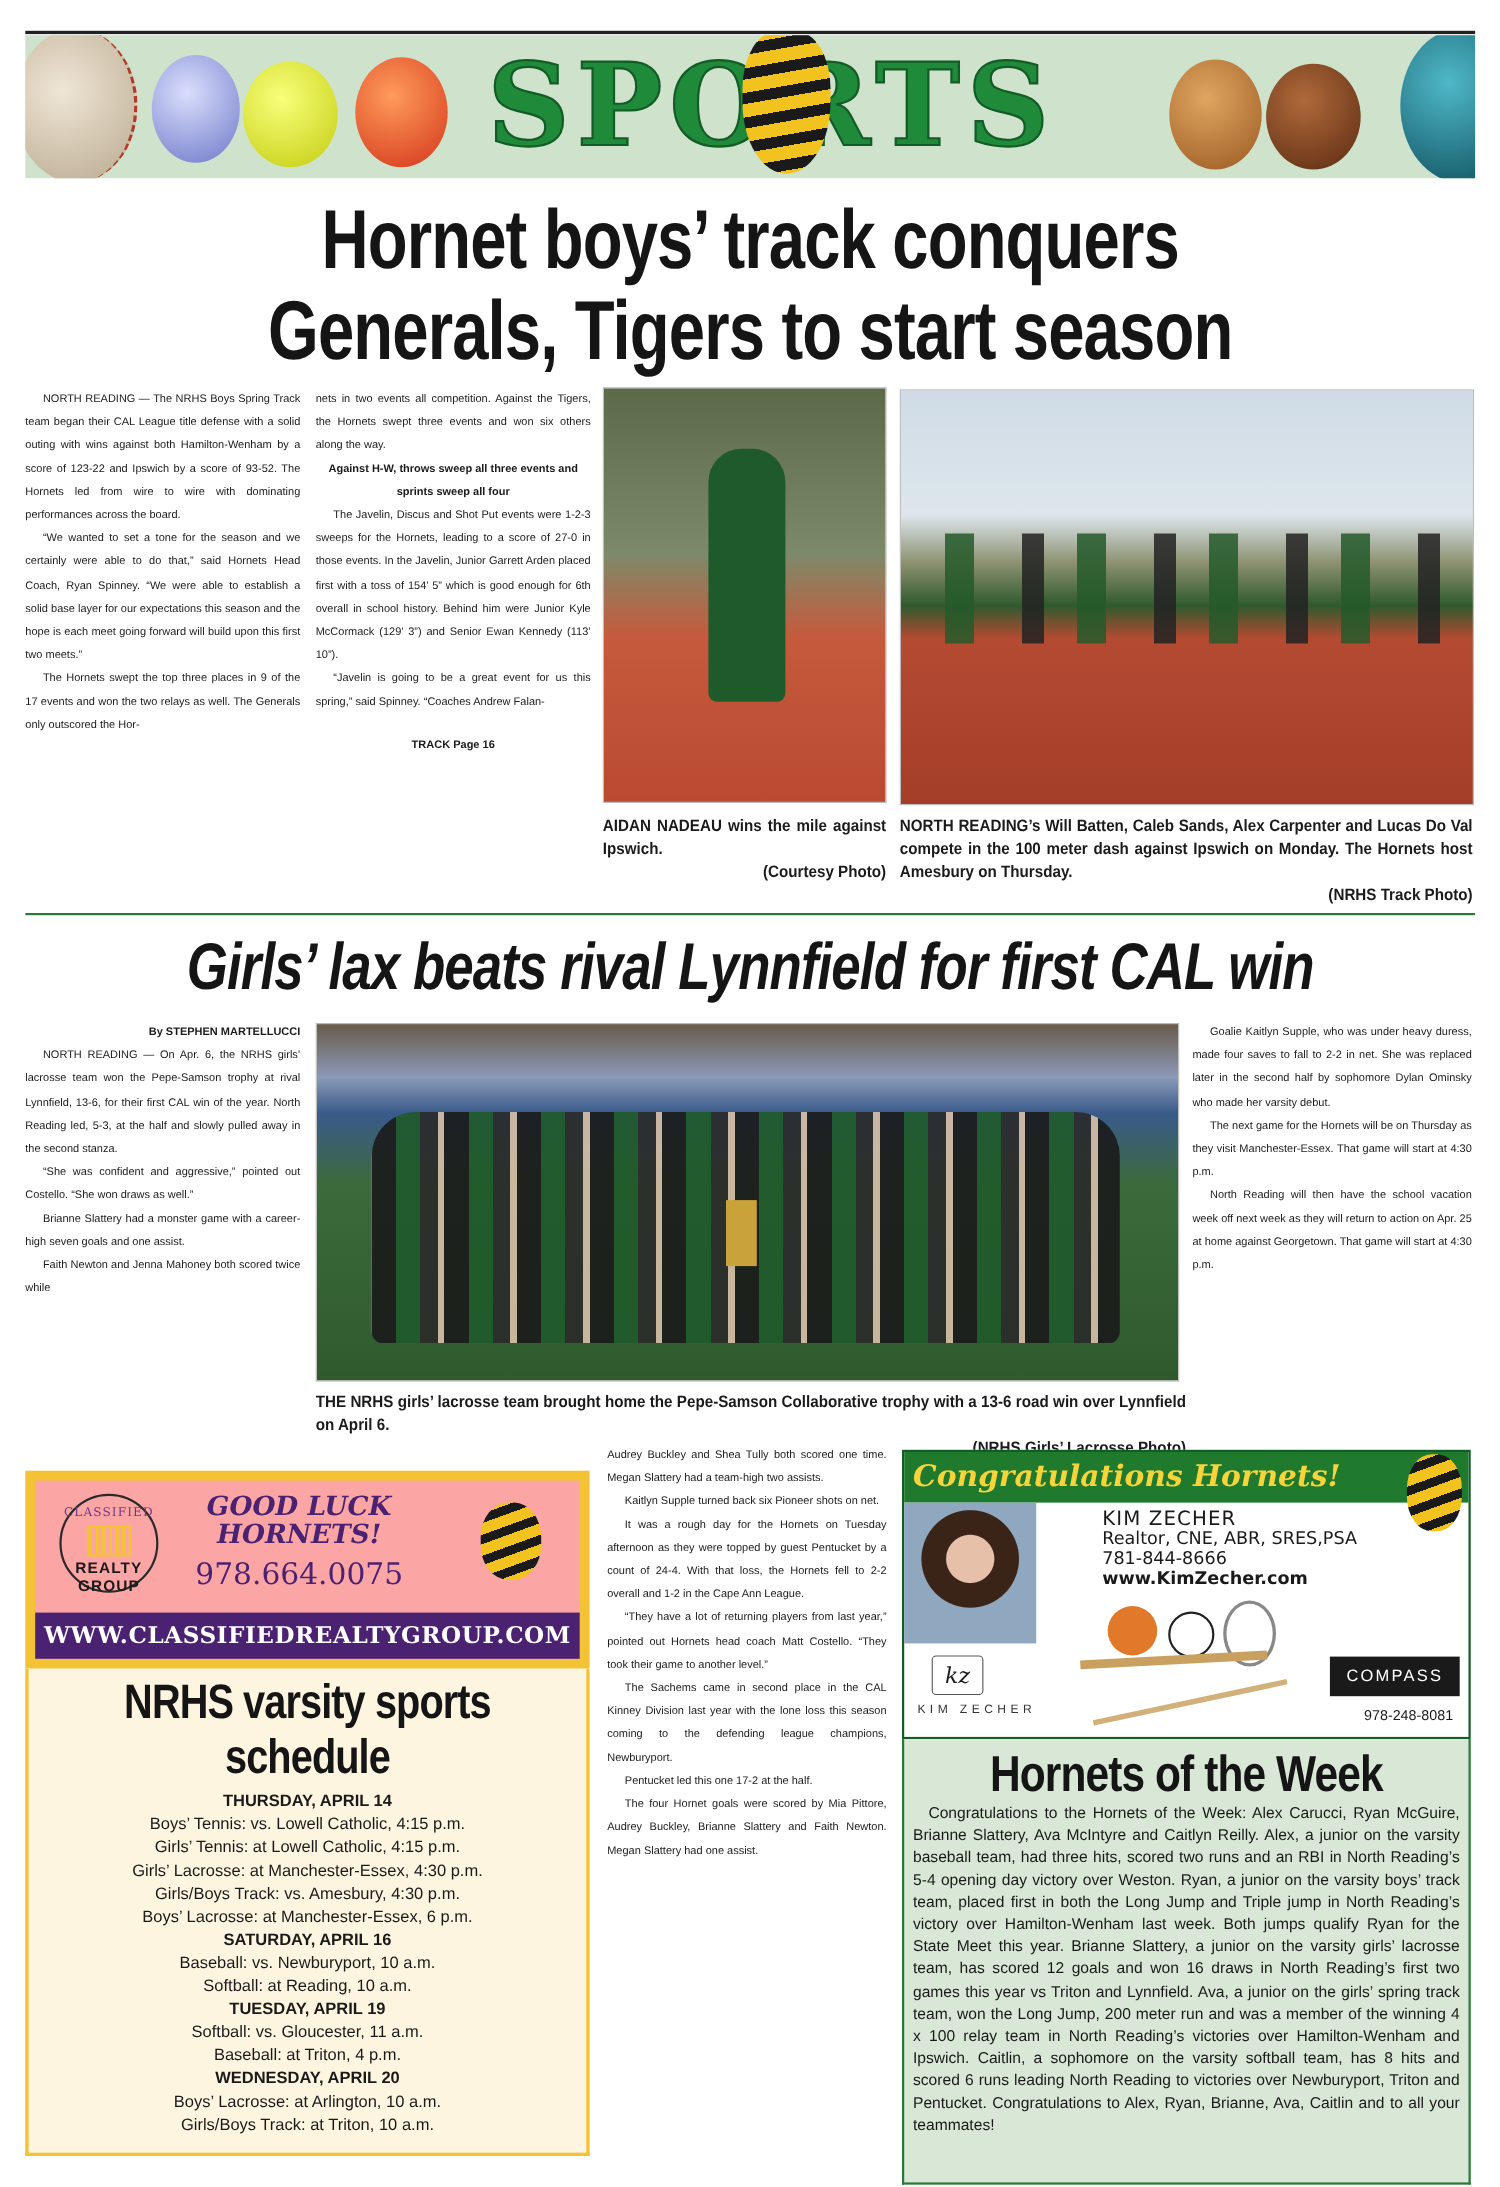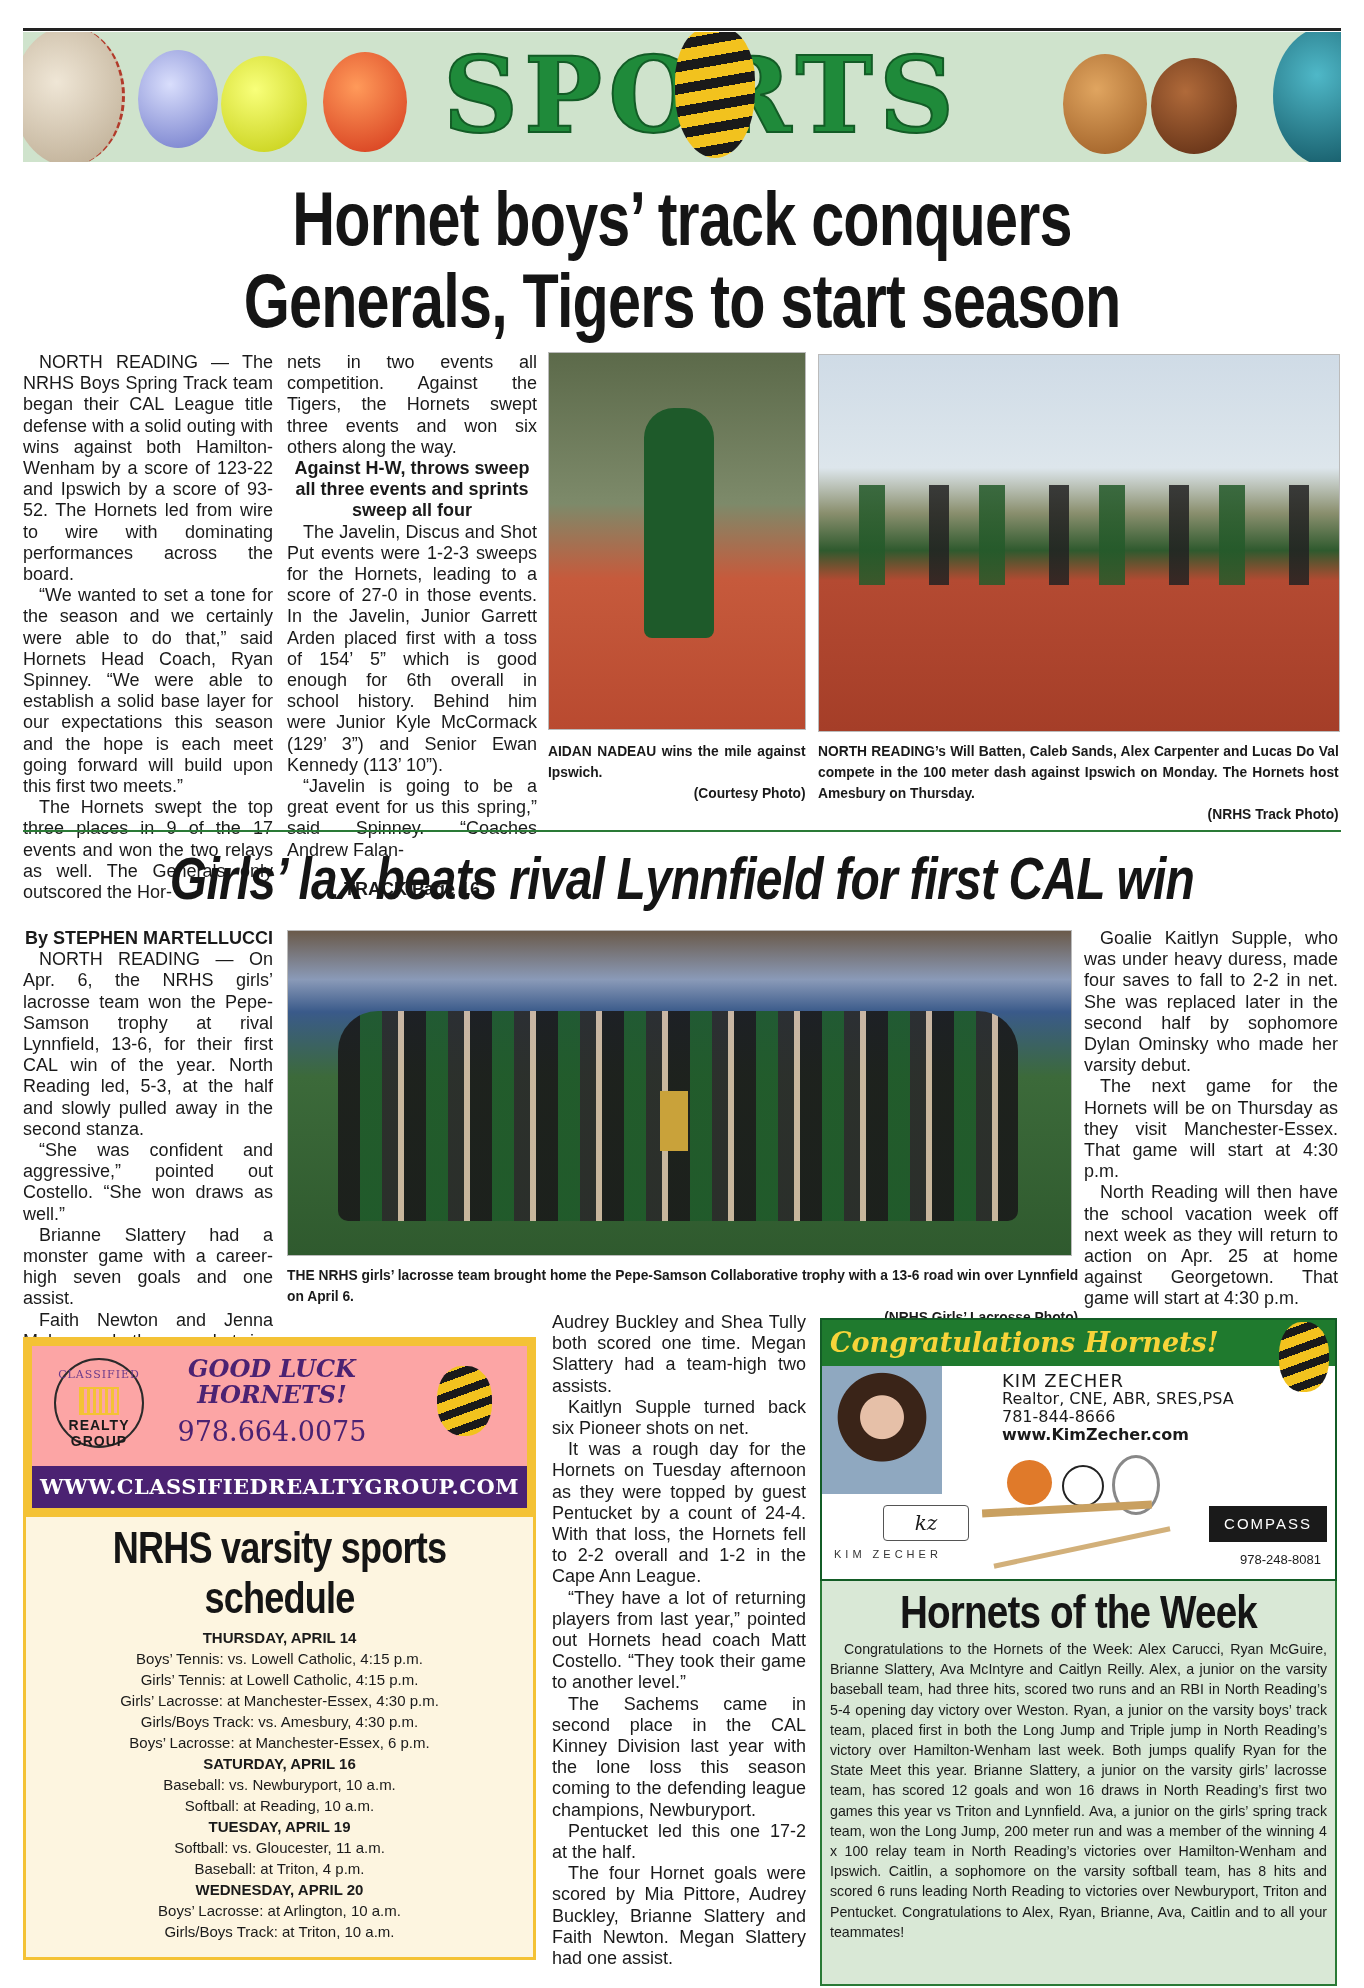--- a/index.html
+++ b/index.html
@@ -6,21 +6,21 @@
   body { width: 1364px; height: 1988px; background: #fff; font-family: "Liberation Sans", sans-serif; color: #1a1a1a; position: relative; overflow: hidden; }
   .abs { position: absolute; }
   
   #banner { left: 23px; top: 28px; width: 1318px; height: 134px; }
   #banner .rule { position:absolute; left:0; top:0; width:100%; height:3px; background:#222; }
   #banner .band { position:absolute; left:0; top:4px; width:100%; height:130px; background:#cfe3cc; overflow:hidden; }
   .ball { position:absolute; border-radius:50%; }
   #banner .word { position:absolute; left:420px; top:12px; font-family:"DejaVu Serif", serif; font-weight:bold; font-size:104px; letter-spacing:6px; color:#1f8a3a; -webkit-text-stroke:2px #135c26; line-height:1; }
   
   .h1 { font-family: "Liberation Sans", sans-serif; font-weight: bold; text-align:center; color:#151515; transform: scaleX(0.78); transform-origin: center; letter-spacing:-1px; }
-  .col { font-size: 18px; line-height: 21.2px; text-align: justify; }
+  .col { font-size: 10px; line-height: 21.2px; text-align: justify; }
   .col p { text-indent: 16px; }
   .col .sub { font-weight:bold; text-align:center; text-indent:0; }
   .col .byline { font-weight:bold; text-align:right; text-indent:0; }
   .cap { font-family: "Liberation Sans", sans-serif; font-weight: bold; font-size: 15px; line-height: 21px; text-align: justify; transform: scaleX(0.92); transform-origin: left top; }
   .cap .credit { display:block; text-align:right; }
   .photo { overflow:hidden; border:1px solid #bbb; }
   
   #ad1 { left: 23px; top: 1337px; width: 513px; height: 180px; background:#f4c235; padding:9px; }
   #ad1 .inner { width:100%; height:100%; background:#fca5a5; position:relative; }
   #ad1 .urlbar { position:absolute; left:0; bottom:0; width:100%; height:42px; background:#4b2272; color:#fff; font-family:"DejaVu Serif", serif; font-weight:bold; font-size:21px; text-align:center; line-height:42px; letter-spacing:0.5px;margin-top:12px; }
@@ -158,21 +158,21 @@
     <div style="font-weight:bold">WEDNESDAY, APRIL 20</div>
     <div>Boys’ Lacrosse: at Arlington, 10 a.m.</div>
     <div>Girls/Boys Track: at Triton, 10 a.m.</div>
   </div>
 </div>
 
 <div id="ad2" class="abs">
   <div class="top">Congratulations Hornets!</div>
   <div style="position:absolute;right:6px;top:2px;width:50px;height:70px;background:repeating-linear-gradient(160deg,#f2c21e 0 10px,#1a1a1a 10px 18px);border-radius:45%;"></div>
   <div style="position:absolute;left:0;top:46px;width:120px;height:128px;background:radial-gradient(circle at 50% 40%,#e6c0a8 0 22%,#3a2418 23% 45%,#8fa8c0 46%);"></div>
-  <div style="position:absolute;left:25px;top:185px;width:86px;height:36px;border:1px solid #555;border-radius:4px;text-align:center;font-family:'DejaVu Serif',serif;font-style:italic;font-size:20px;line-height:34px;margin-left:36px;">kz</div>
+  <div style="position:absolute;left:25px;top:185px;width:47px;height:36px;border:1px solid #555;border-radius:4px;text-align:center;font-family:'DejaVu Serif',serif;font-style:italic;font-size:20px;line-height:34px;">kz</div>
   <div style="position:absolute;left:12px;top:228px;font-size:11px;letter-spacing:4px;color:#333;">KIM ZECHER</div>
   <div style="position:absolute;left:180px;top:52px;font-family:'DejaVu Sans',sans-serif;font-size:16px;line-height:18px;color:#1a1a1a;">
     <div style="font-size:18px;letter-spacing:1px">KIM ZECHER</div>
     <div>Realtor, CNE, ABR, SRES,PSA</div>
     <div style="font-weight:normal">781-844-8666</div>
     <div style="font-weight:bold">www.KimZecher.com</div>
   </div>
   <div style="position:absolute;left:160px;top:135px;width:200px;height:115px;">
     <div class="ball" style="left:25px;top:5px;width:45px;height:45px;background:#e07a2a;"></div>
     <div class="ball" style="left:80px;top:10px;width:42px;height:42px;background:#fff;border:2px solid #222;"></div>

